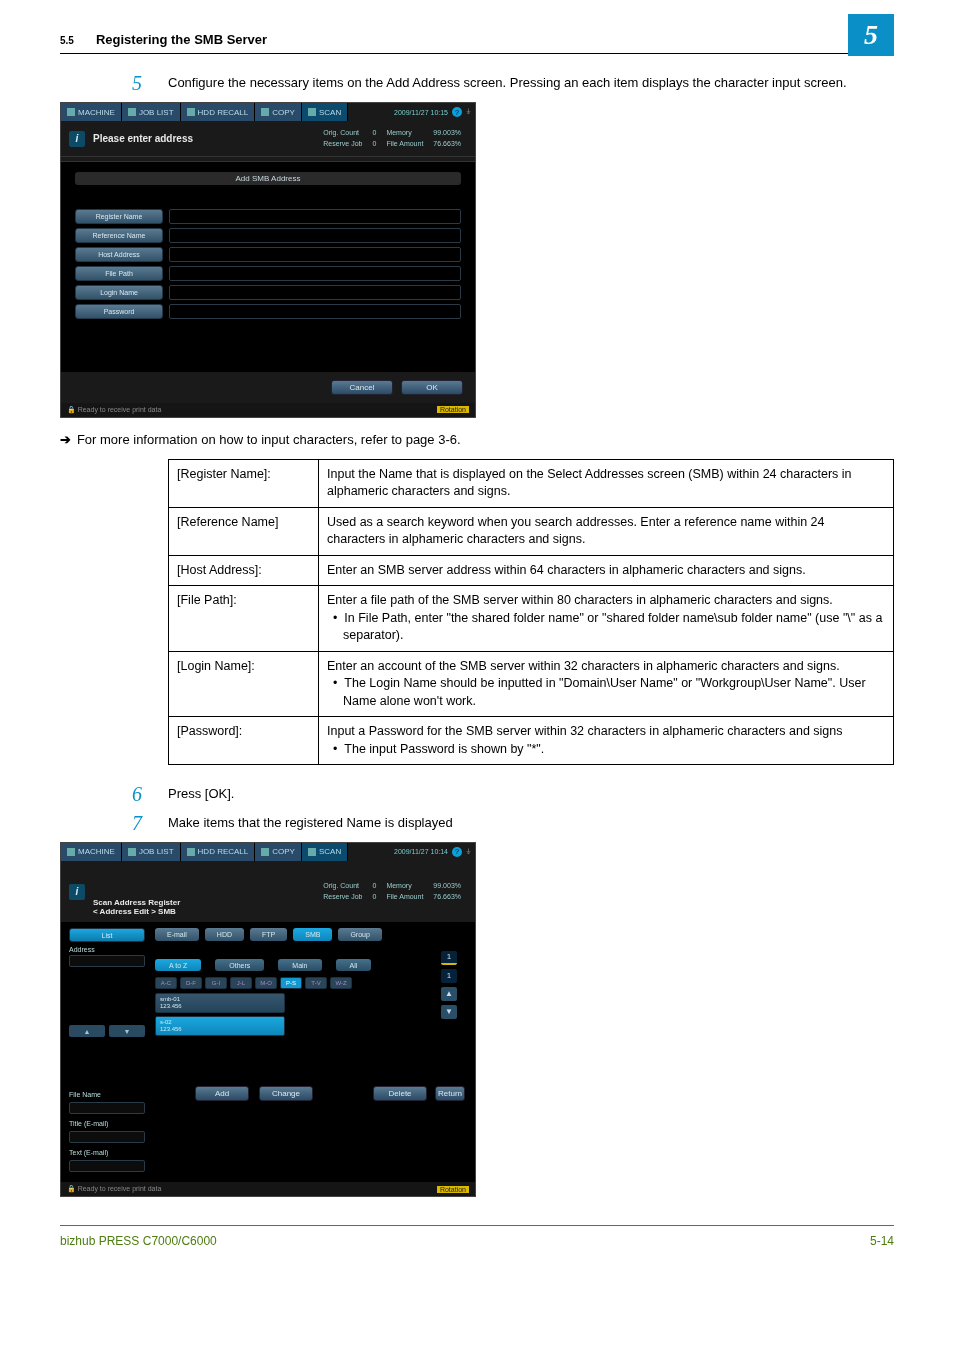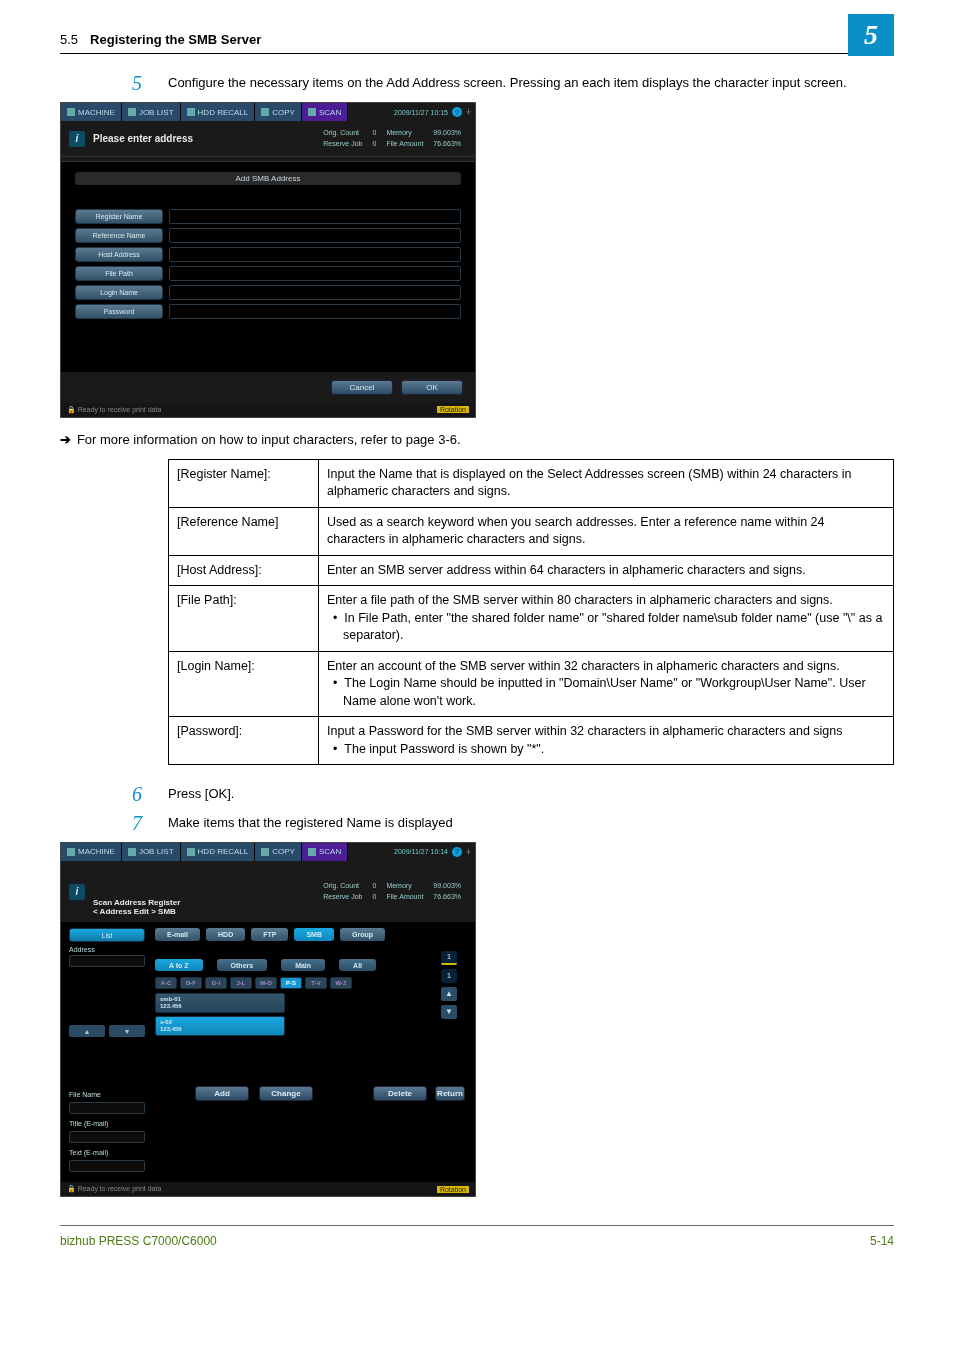--- a/index.html
+++ b/index.html
@@ -1,29 +1,29 @@
 <!DOCTYPE html>
 <html><head>
   <meta charset="utf-8">
   <style>
     * { box-sizing: border-box; margin: 0; padding: 0; }
     body { font-family: Arial, sans-serif; background: #fff; color: #000; width: 954px; }
     .page { padding: 32px 60px 30px 60px; position: relative; }
     .header-row { display: flex; align-items: baseline; border-bottom: 1px solid #000; padding-bottom: 6px; margin-bottom: 20px; }
-    .sec-num { font-weight: normal; font-size: 13px; margin-right: 12px; }
+    .sec-num { font-weight: bold; font-size: 10px; margin-right: 22px; }
     .sec-title { font-weight: bold; font-size: 13px; flex: 1; }
     .badge5 { width: 46px; height: 42px; background: #0a90c7; color: #fff; display: flex; align-items: center; justify-content: center; font-size: 28px; font-weight: bold; font-style: italic; font-family: Georgia, serif; position: absolute; right: 60px; top: 14px; }
     .step-block { margin-left: 108px; margin-bottom: 10px; position: relative; }
     .step-num { position: absolute; left: -36px; top: -2px; font-size: 20px; color: #0a90c7; font-family: Georgia, serif; font-style: italic; }
     .step-text { font-size: 13px; line-height: 1.4; }
     .img-wrap { display: flex; margin: 10px 0 14px 0; }
     .screenshot { width: 416px; background: #1e1e1e; border: 1px solid #444; position: relative; font-family: "Segoe UI", sans-serif; }
     .ss-topbar { display: flex; height: 18px; background: #1a1a1a; }
     .ss-tab { background: #2a4a6a; color: #b8dce8; font-size: 8px; padding: 2px 6px; border-right: 1px solid #000; display: flex; align-items: center; gap: 3px; }
-    .ss-tab.active { background: #4c1d95; }
+    .ss-tab.active { background: #0c4a6e; }
     .ss-tab .ic { width: 8px; height: 8px; background: #6aa; display: inline-block; }
     .ss-clock { color: #7cc; font-size: 7px; padding: 2px 4px; margin-left: auto; display: flex; align-items: center; gap: 4px; }
     .ss-info { display: flex; align-items: center; padding: 6px 8px; background: #1a1a1a; }
     .info-i { width: 16px; height: 16px; border-radius: 2px; background: #0d4a66; color: #cfefff; font-size: 10px; display: flex; align-items: center; justify-content: center; font-style: italic; font-weight: bold; }
     .info-txt { color: #e8e8e8; font-size: 10px; font-weight: bold; margin-left: 8px; }
     .info-right { margin-left: auto; color: #9cc; font-size: 7px; line-height: 1.2; text-align: left; }
     .info-right td { padding: 0 4px; }
     .ss-body { background: #000; min-height: 210px; padding: 10px 14px 30px 14px; }
     .ss-title-bar { background: #2a2a2a; color: #c8d8e0; font-size: 8px; text-align: center; padding: 2px 0; margin-bottom: 24px; border-radius: 3px; }
     .field-row { display: flex; gap: 6px; margin-bottom: 4px; align-items: center; }
@@ -39,21 +39,21 @@
     table.desc td { border: 1px solid #000; padding: 6px 8px; font-size: 12.5px; vertical-align: top; line-height: 1.4; }
     table.desc td:first-child { width: 150px; }
     .bullet { padding-left: 16px; text-indent: -10px; }
     
     .ss2-body { background: #000; min-height: 210px; padding: 0; display: flex; }
     .ss2-left { width: 90px; padding: 6px 6px 6px 8px; display: flex; flex-direction: column; gap: 30px; }
     .ss2-left-btn { height: 14px; background: linear-gradient(#3a6a8a,#2a526a); color: #d0eaf4; font-size: 7px; display: flex; align-items: center; justify-content: center; border-radius: 3px; border:1px solid #1a3040; }
     .ss2-left-btn.sel { background: linear-gradient(#1aa8e0,#0e7aaa); }
     .ss2-left .pager { display: flex; gap: 4px; margin-top: auto; }
     .ss2-left .pager div { flex:1; height: 12px; background:#2a4a62; border-radius:2px; color:#9cc; font-size:7px; display:flex;align-items:center;justify-content:center; }
-    .ss2-right { flex: 1; padding: 6px 10px 6px 4px; font-weight: bold; }
+    .ss2-right { flex: 1; padding: 6px 10px 6px 4px; }
     .ss2-tabs { display: flex; gap: 6px; margin-bottom: 8px; }
     .ss2-tab { height: 13px; background: linear-gradient(#5a7a92,#32526a); color:#d0e8f0; font-size:7px; padding:0 12px; display:flex; align-items:center; border-radius:3px; }
     .ss2-tab.active { background: linear-gradient(#1aa8e0,#0e86ba); }
     .ss2-filters { display:flex; gap:14px; margin-bottom:6px; }
     .ss2-pill { height:12px; background:linear-gradient(#46708a,#2a4e66); color:#cfe8f0; font-size:7px; padding:0 14px; display:flex;align-items:center; border-radius:3px; }
     .ss2-pill.active { background: linear-gradient(#1aa8e0,#0e86ba); }
     .ss2-letters { display:flex; gap:3px; margin-bottom:4px; }
     .ss2-letter { width:22px; height:12px; background:#2a4458; color:#a8c; font-size:6px; display:flex; align-items:center; justify-content:center; border:1px solid #1a3040; border-radius:2px; }
     .ss2-letter.active { background:#1498d2; color:#fff; }
     .ss2-list { display:flex; flex-direction:column; gap:3px; margin-bottom:8px; }

